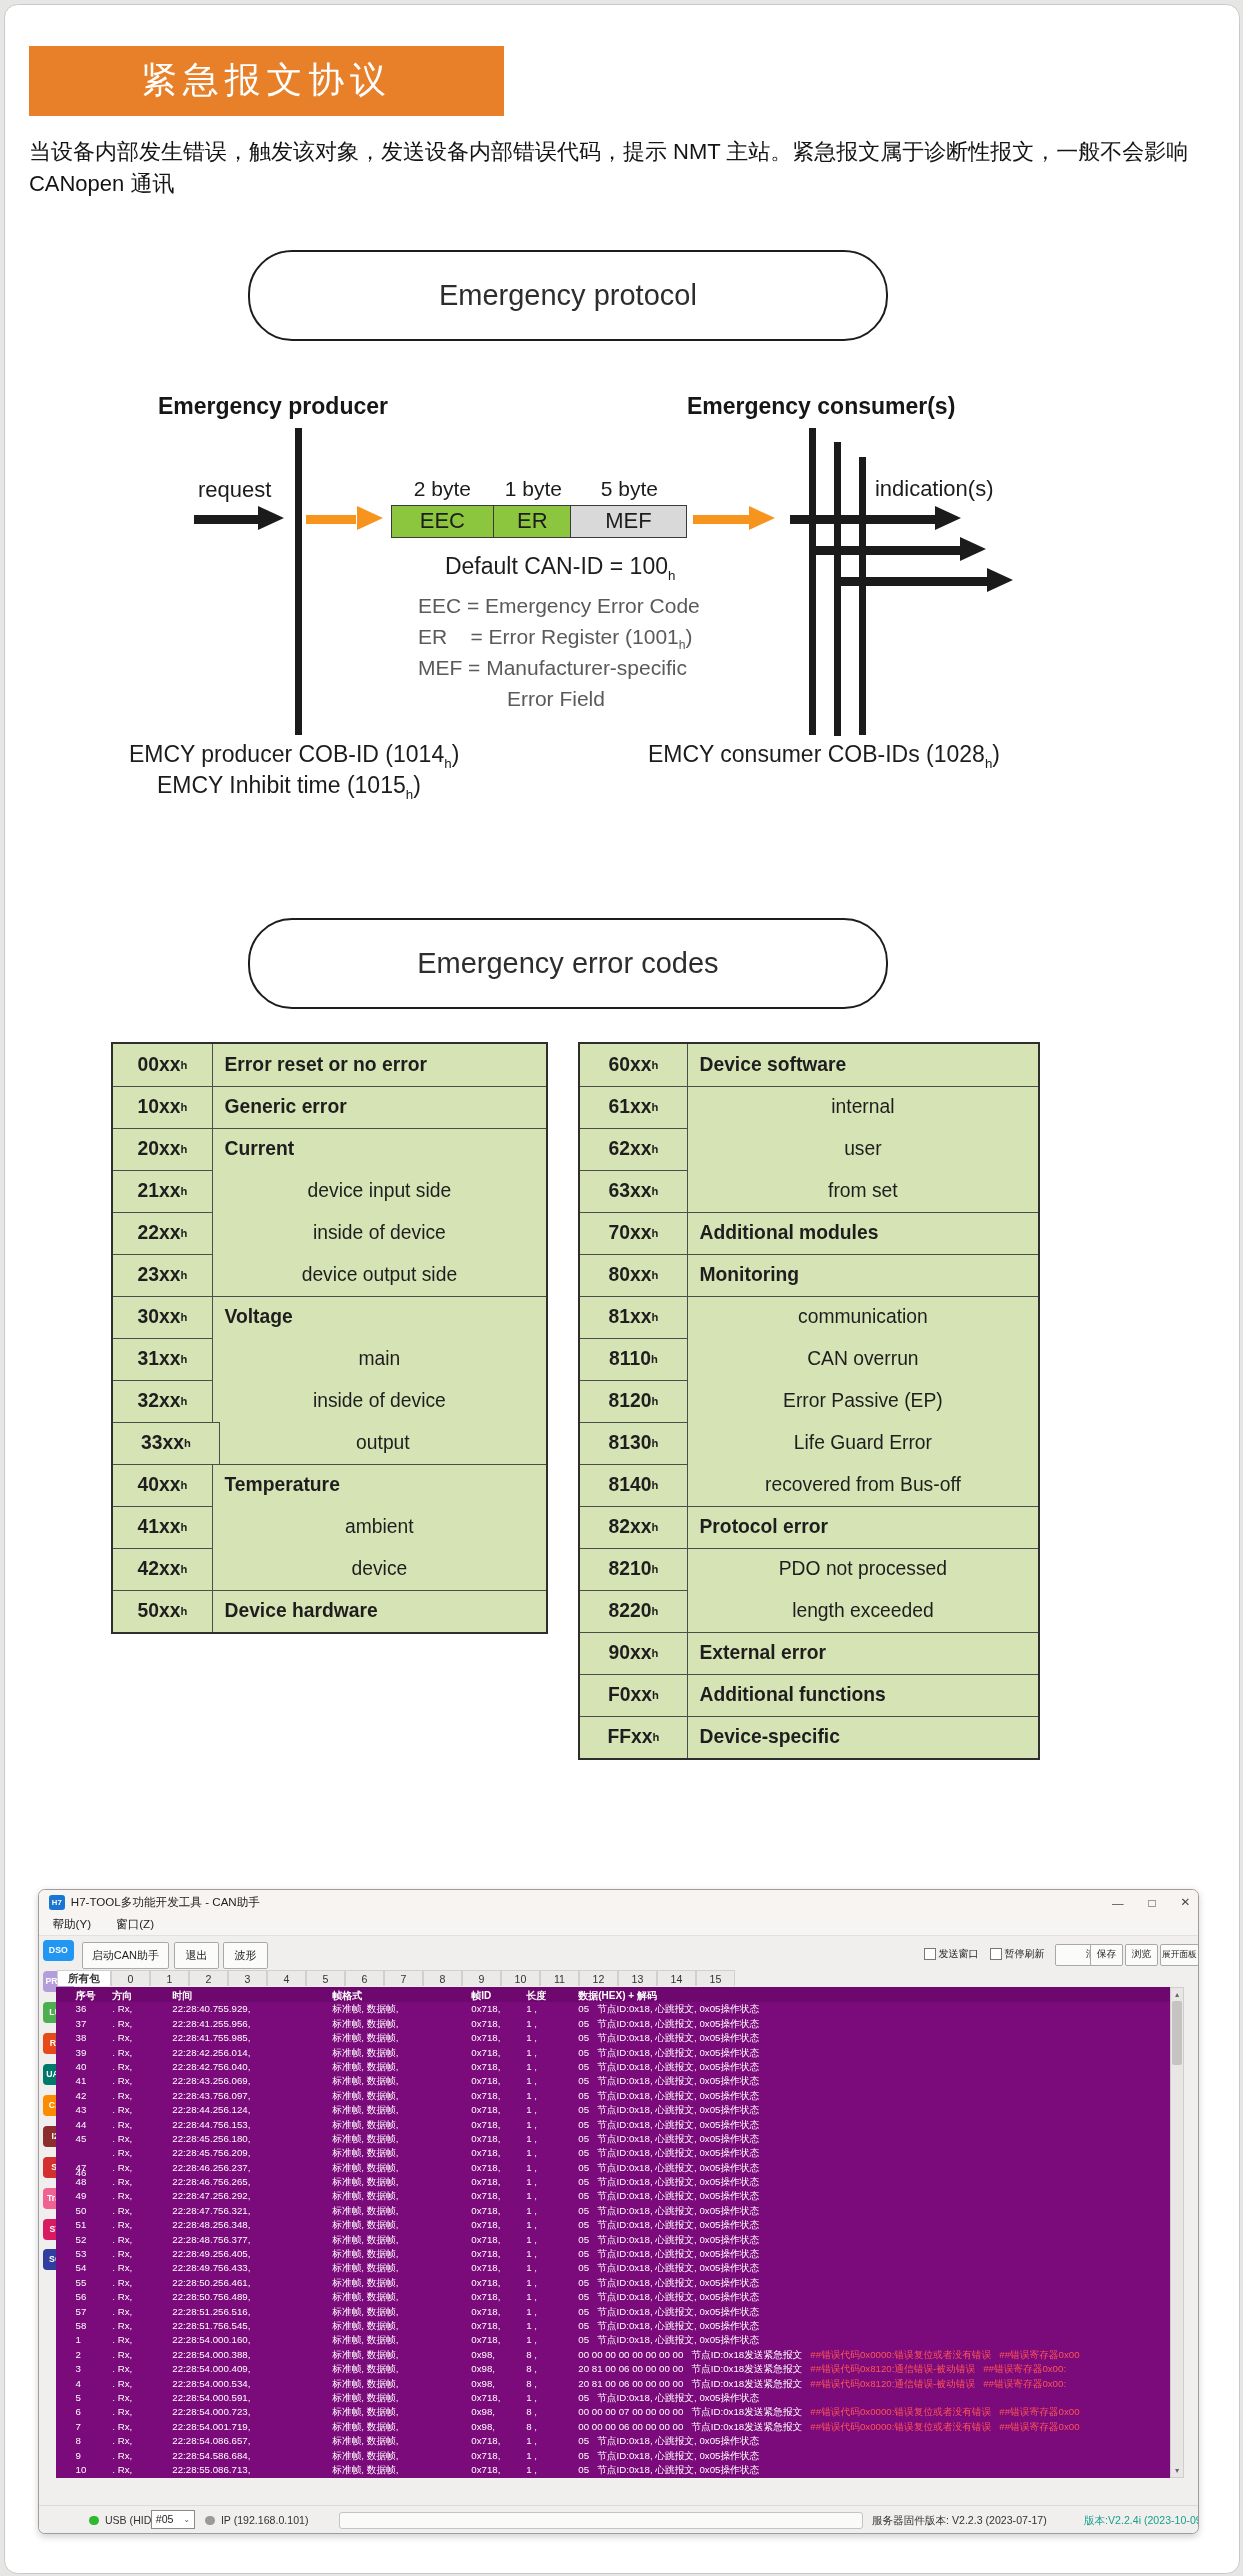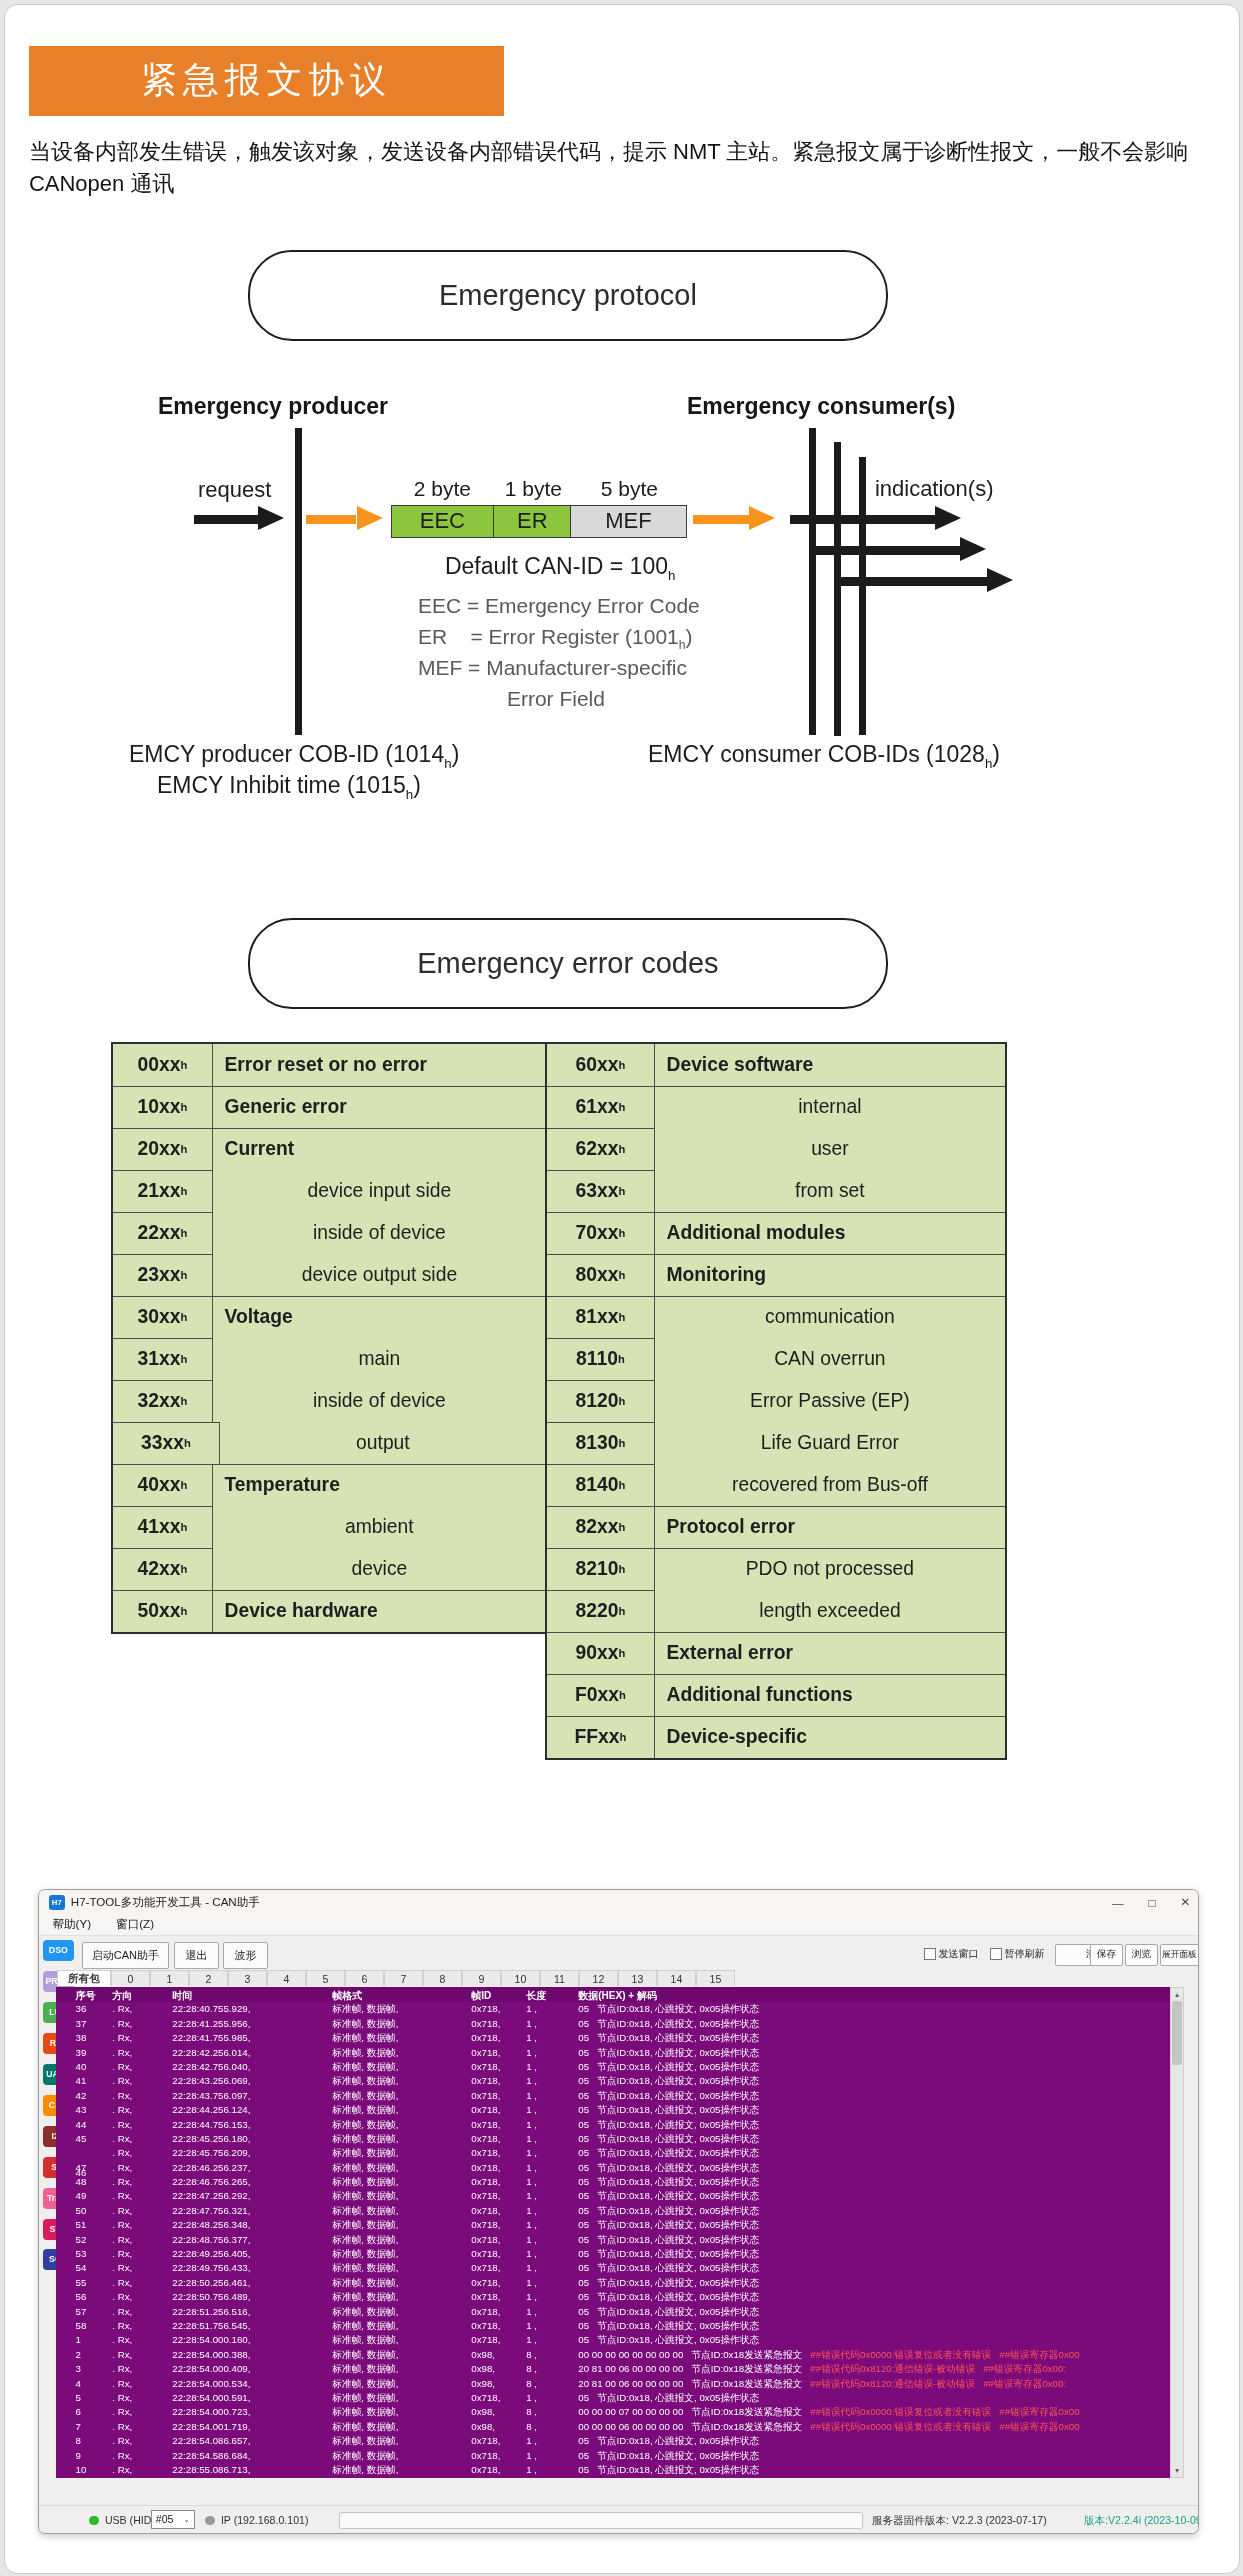--- a/index.html
+++ b/index.html
@@ -207,21 +207,21 @@
         </div>
         <div class="trow nod">
           <div class="tcell tcode" style="width: 100px;">42xx<sub>h</sub></div>
           <div class="tcell tdesc sub">device</div>
         </div>
         <div class="trow">
           <div class="tcell tcode" style="width: 100px;">50xx<sub>h</sub></div>
           <div class="tcell tdesc bold">Device hardware</div>
         </div>
       </div>
-  <div id="tableR" class="etable" style="left:540px;width:462px;">
+  <div id="tableR" class="etable" style="left:573px;width:462px;">
         <div class="trow first">
           <div class="tcell tcode" style="width: 108px;">60xx<sub>h</sub></div>
           <div class="tcell tdesc bold">Device software</div>
         </div>
         <div class="trow">
           <div class="tcell tcode" style="width: 108px;">61xx<sub>h</sub></div>
           <div class="tcell tdesc sub">internal</div>
         </div>
         <div class="trow nod">
           <div class="tcell tcode" style="width: 108px;">62xx<sub>h</sub></div>

